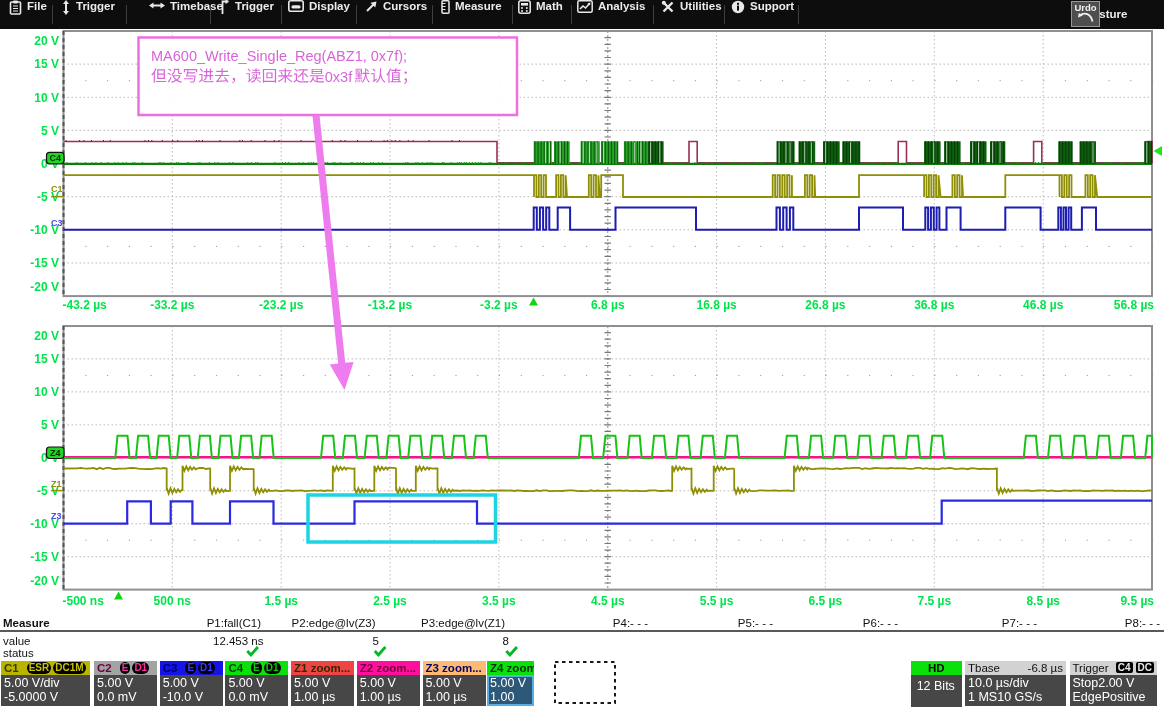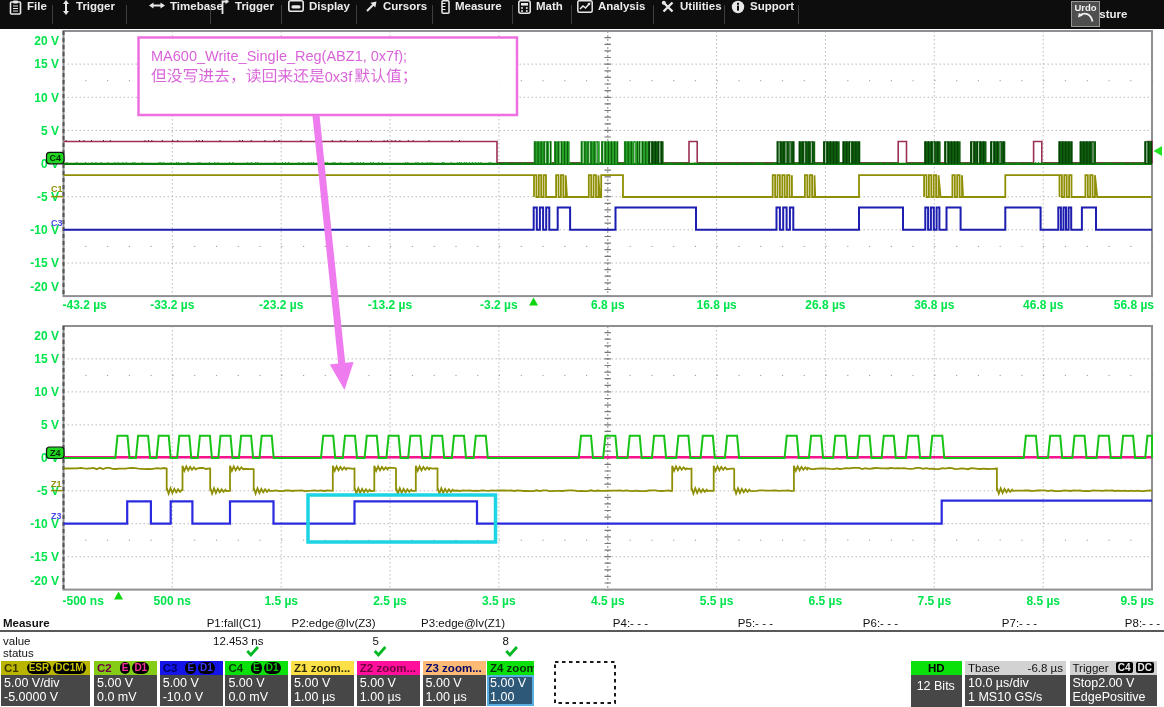--- a/index.html
+++ b/index.html
@@ -333,42 +333,42 @@
     </div>
     <div id="boxrow">
       <div class="box" style="left:1px;width:89px">
         <div class="bh" style="background:#b8b400;color:#3c3800"><b>C1</b><span class="sp"></span><span class="mb" style="color:#c8c400">ESR</span><span class="mb" style="color:#c8c400">DC1M</span></div>
         <div class="bb">
           <div>5.00 V/div</div>
           <div>-5.0000 V</div>
         </div>
       </div>
       <div class="box" style="left:94px;width:63px">
-        <div class="bh" style="background:#84cc16;color:#6b0040"><b>C2</b><span class="sp"></span><span class="mb" style="color:#ff2fa0">E</span><span class="mb" style="color:#ff2fa0">D1</span></div>
+        <div class="bh" style="background:#a3a3a3;color:#6b0040"><b>C2</b><span class="sp"></span><span class="mb" style="color:#ff2fa0">E</span><span class="mb" style="color:#ff2fa0">D1</span></div>
         <div class="bb">
           <div>5.00 V</div>
           <div>0.0 mV</div>
         </div>
       </div>
       <div class="box" style="left:159.7px;width:63px">
         <div class="bh" style="background:#1414e8;color:#000060"><b>C3</b><span class="sp"></span><span class="mb" style="color:#3a3aff">E</span><span class="mb" style="color:#3a3aff">D1</span></div>
         <div class="bb">
           <div>5.00 V</div>
           <div>-10.0 V</div>
         </div>
       </div>
       <div class="box" style="left:225.4px;width:63px">
         <div class="bh" style="background:#0ae00a;color:#043a04"><b>C4</b><span class="sp"></span><span class="mb" style="color:#0acc0a">E</span><span class="mb" style="color:#0acc0a">D1</span></div>
         <div class="bb">
           <div>5.00 V</div>
           <div>0.0 mV</div>
         </div>
       </div>
       <div class="box" style="left:291.1px;width:63px">
-        <div class="bh" style="background:#fde047;color:#2e2b00"><b>Z1 zoom...</b></div>
+        <div class="bh" style="background:#ef4444;color:#2e2b00"><b>Z1 zoom...</b></div>
         <div class="bb">
           <div>5.00 V</div>
           <div>1.00 µs</div>
         </div>
       </div>
       <div class="box" style="left:356.8px;width:63px">
         <div class="bh" style="background:#ff0f9b;color:#70003e"><b>Z2 zoom...</b></div>
         <div class="bb">
           <div>5.00 V</div>
           <div>1.00 µs</div>

